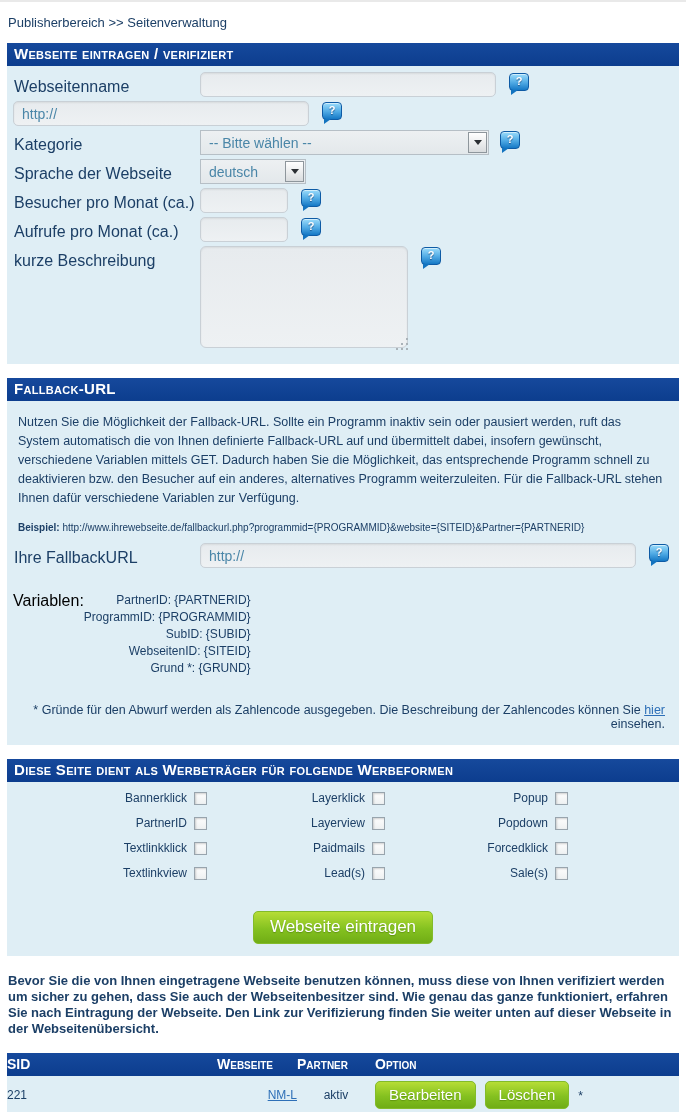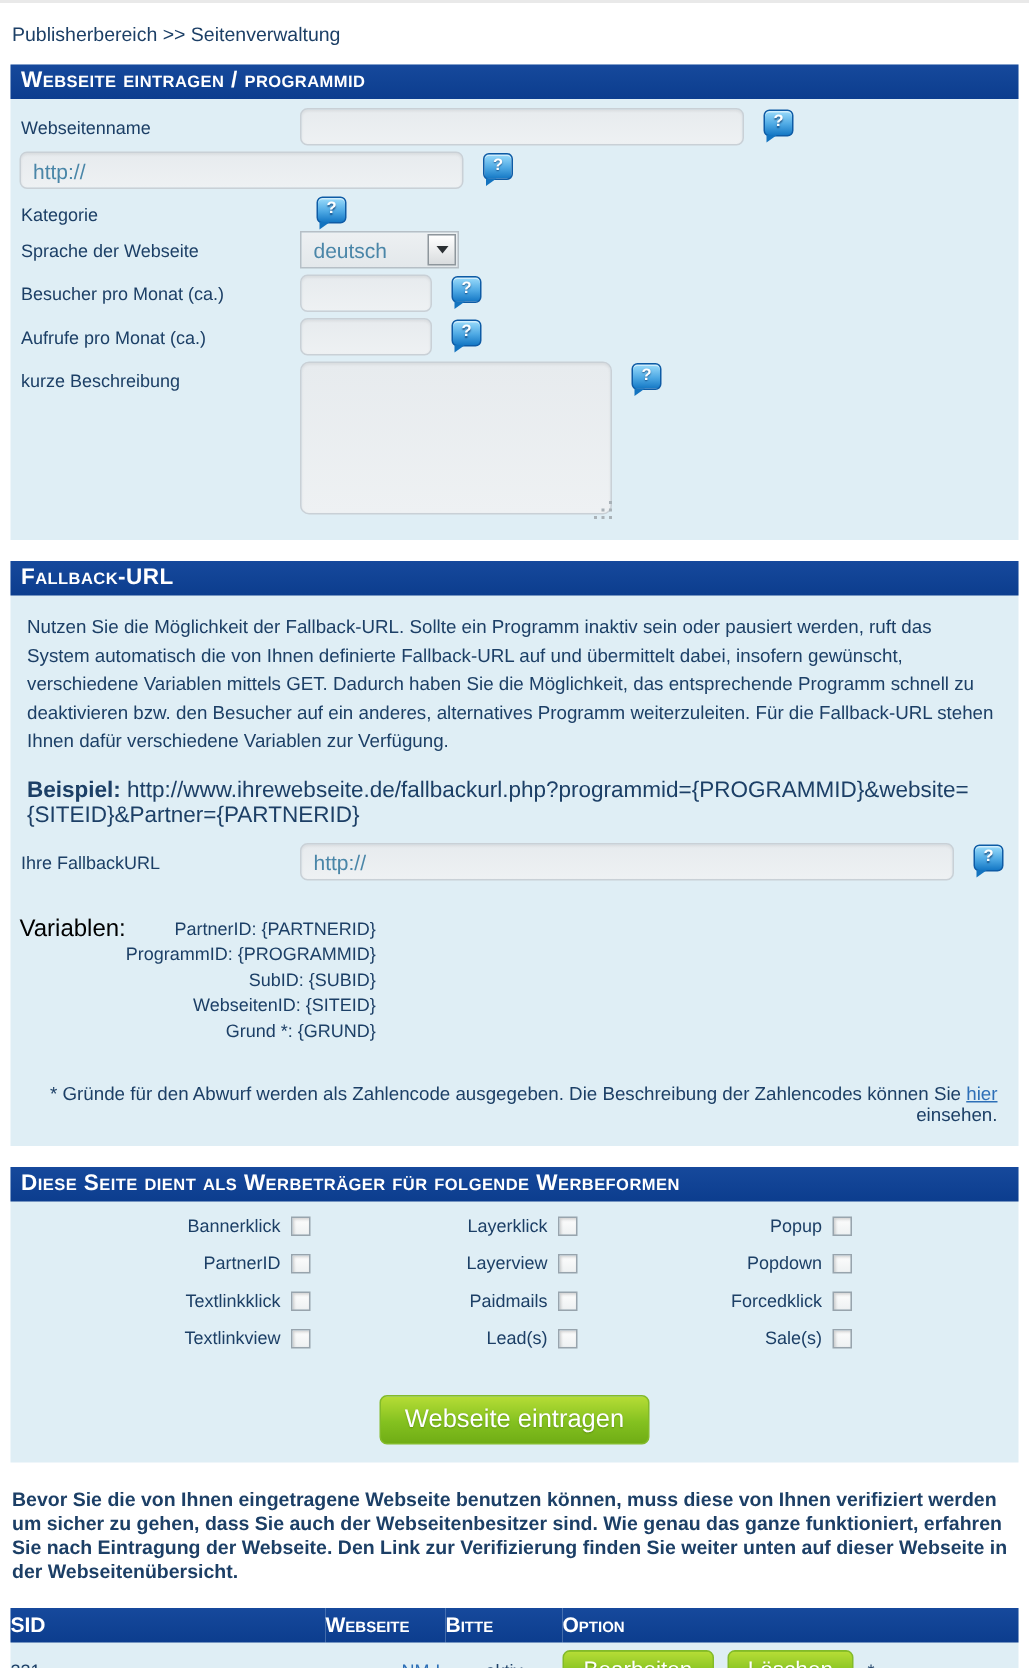--- a/index.html
+++ b/index.html
@@ -13,21 +13,21 @@
   .panel { background:#dfeef5; margin-bottom:14px; }
   .panel-header {
     background:linear-gradient(#16499c,#0c3d8e);
     color:#ffffff; font-weight:bold; font-variant:small-caps;
     font-size:15px; letter-spacing:.3px; padding:3px 7px 4px; line-height:16px;
   }
   .panel-body { padding:6px 10px 12px 6px; }
 
   
   .form-row { display:flex; align-items:flex-start; margin-bottom:4px; }
-  .form-row .flabel { width:186px; flex:0 0 186px; font-size:12px; color:#1c3f66; padding-top:6px; padding-left:1px; }
+  .form-row .flabel { width:186px; flex:0 0 186px; font-size:16px; color:#1c3f66; padding-top:6px; padding-left:1px; }
 
   .text-input, .textarea {
     background:linear-gradient(#e7ebee,#eef1f3);
     border:1px solid #c9d0d6; border-radius:5px;
     color:#4a86a8; font-size:14px; font-family:"Liberation Sans", sans-serif;
     height:23px; padding:0 8px; box-shadow:inset 0 1px 2px rgba(0,0,0,.07);
     outline:none;
   }
   .w-lg { width:278px; }
   .w-sm { width:70px; }
@@ -51,21 +51,21 @@
   .help { position:relative; width:18px; height:16px; margin-left:13px; margin-top:1px; flex:0 0 auto;
     background:linear-gradient(#9bdcfb 0%, #4ea9e4 55%, #1578c5 100%);
     border:1px solid #0e5ba5; border-radius:4px; box-shadow:inset 0 1px 0 rgba(255,255,255,.55);
     color:#fff; font-size:11px; font-weight:bold; text-align:center; line-height:15px; cursor:pointer; }
   .help::after { content:""; position:absolute; left:1px; bottom:-5px; width:0; height:0;
     border-top:5px solid #1373bf; border-right:7px solid transparent; }
   .help .q { text-shadow:0 1px 1px rgba(0,40,90,.65); }
 
   
   .copy { font-size:12.5px; color:#1c3f66; line-height:19px; margin:6px 4px 8px 5px; }
-  .example-line { font-size:15px; color:#1c3f66; margin:14px 4px 10px 5px; }
+  .example-line { font-size:10px; color:#1c3f66; margin:14px 4px 10px 5px; }
   .example-line b { font-weight:bold; }
   .vars-row { display:flex; margin-top:24px;text-align:right; }
   .vars-row .flabel { padding-top:0; }
   .var-line { font-size:12px; color:#1c3f66; line-height:17px; }
   .fb-note { font-size:12.5px; color:#1c3f66; margin:26px 4px 2px 5px;text-align:right; }
   a.inline-link { color:#2d6fb7; text-decoration:underline; cursor:pointer; }
 
   
   .adgrid { display:grid; grid-template-columns:192px 178px 183px; row-gap:11px; margin:9px 0 0 8px; }
   .adcell { display:flex; justify-content:flex-end; align-items:center; gap:7px; height:14px; }
@@ -102,36 +102,42 @@
   a.site-link { color:#2d6fb7; text-decoration:underline; cursor:pointer; }
 </style>
 </head>
 <body>
 
 <div class="page">
 
   <div class="breadcrumb">Publisherbereich &gt;&gt; Seitenverwaltung</div>
 
   <section class="panel">
-    <div class="panel-header">Webseite eintragen / programmid</div>
+    <div class="panel-header">Webseite eintragen / verifiziert</div>
     <div class="panel-body">
 
       <div class="form-row">
         <div class="flabel">Webseitenname</div>
         <input type="text" class="text-input w-lg" value="" style="">
         <span class="help"><span class="q">?</span></span>
       </div>
 
       <div class="form-row">
         <input type="text" class="text-input w-lg" value="http://" style="">
         <span class="help"><span class="q">?</span></span>
       </div>
 
       <div class="form-row">
         <div class="flabel">Kategorie</div>
+        <div class="select sel-lg">
+          <span>-- Bitte wählen --</span>
+          <span class="arrow-btn">
+              <i></i>
+            </span>
+        </div>
         <span class="help" style="margin-left:11px;"><span class="q">?</span></span>
       </div>
 
       <div class="form-row">
         <div class="flabel">Sprache der Webseite</div>
         <div class="select sel-sm">
           <span>deutsch</span>
           <span class="arrow-btn">
               <i></i>
             </span>
@@ -258,21 +264,21 @@
   </section>
 
   <p class="verify">Bevor Sie die von Ihnen eingetragene Webseite benutzen können, muss diese von Ihnen verifiziert werden um sicher zu gehen, dass Sie auch der Webseitenbesitzer sind. Wie genau das ganze funktioniert, erfahren Sie nach Eintragung der Webseite. Den Link zur Verifizierung finden Sie weiter unten auf dieser Webseite in der Webseitenübersicht.</p>
 
   <section class="panel sites-panel" style="margin-bottom:0;">
     <table class="sites">
       <thead>
         <tr>
           <th class="h-sid">SID</th>
           <th class="h-web">Webseite</th>
-          <th class="h-status">Bitte</th>
+          <th class="h-status">Partner</th>
           <th class="h-option">Option</th>
         </tr>
       </thead>
       <tbody>
         <tr>
           <td class="c-sid">221</td>
           <td class="c-web"><a class="site-link">NM-L</a></td>
           <td class="c-status">aktiv</td>
           <td class="c-option">
             <button class="btn-green btn-sm">Bearbeiten</button><button class="btn-green btn-sm">Löschen</button><span>*</span>

